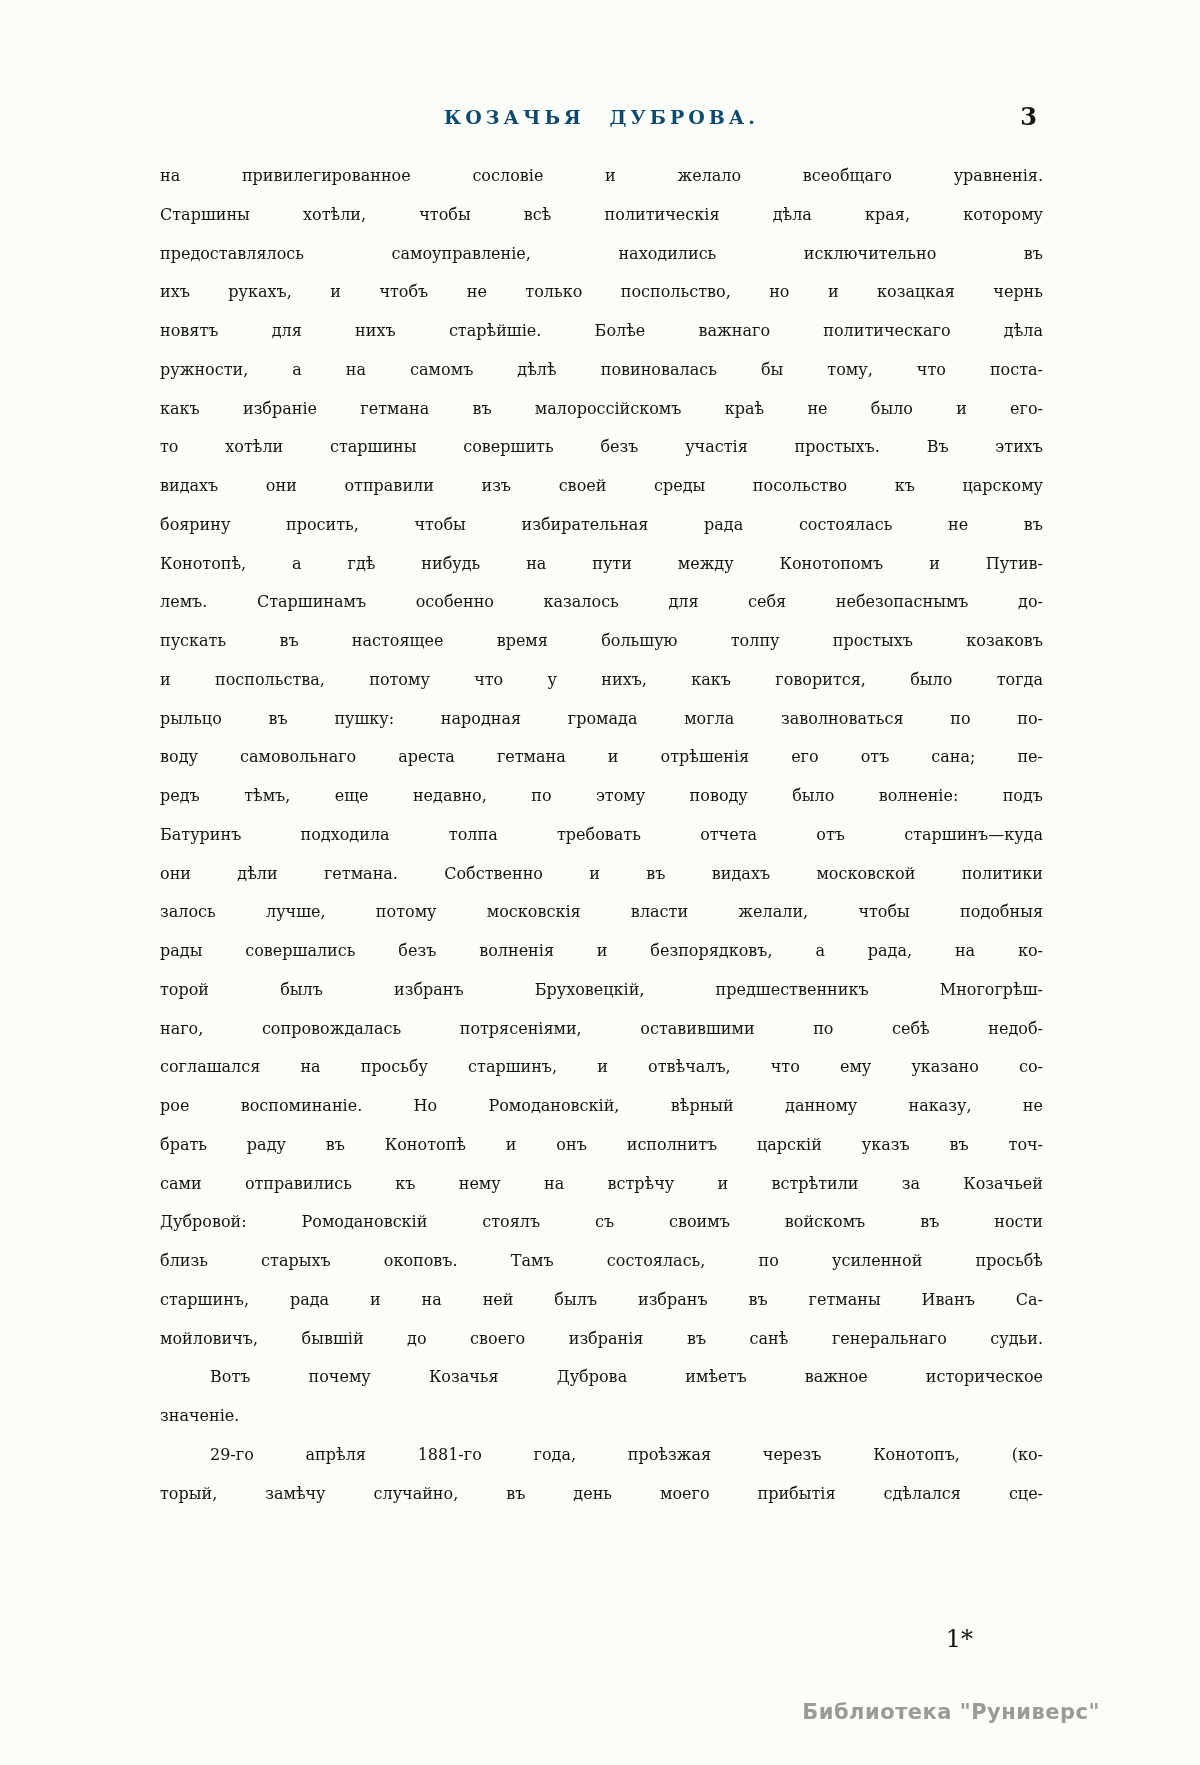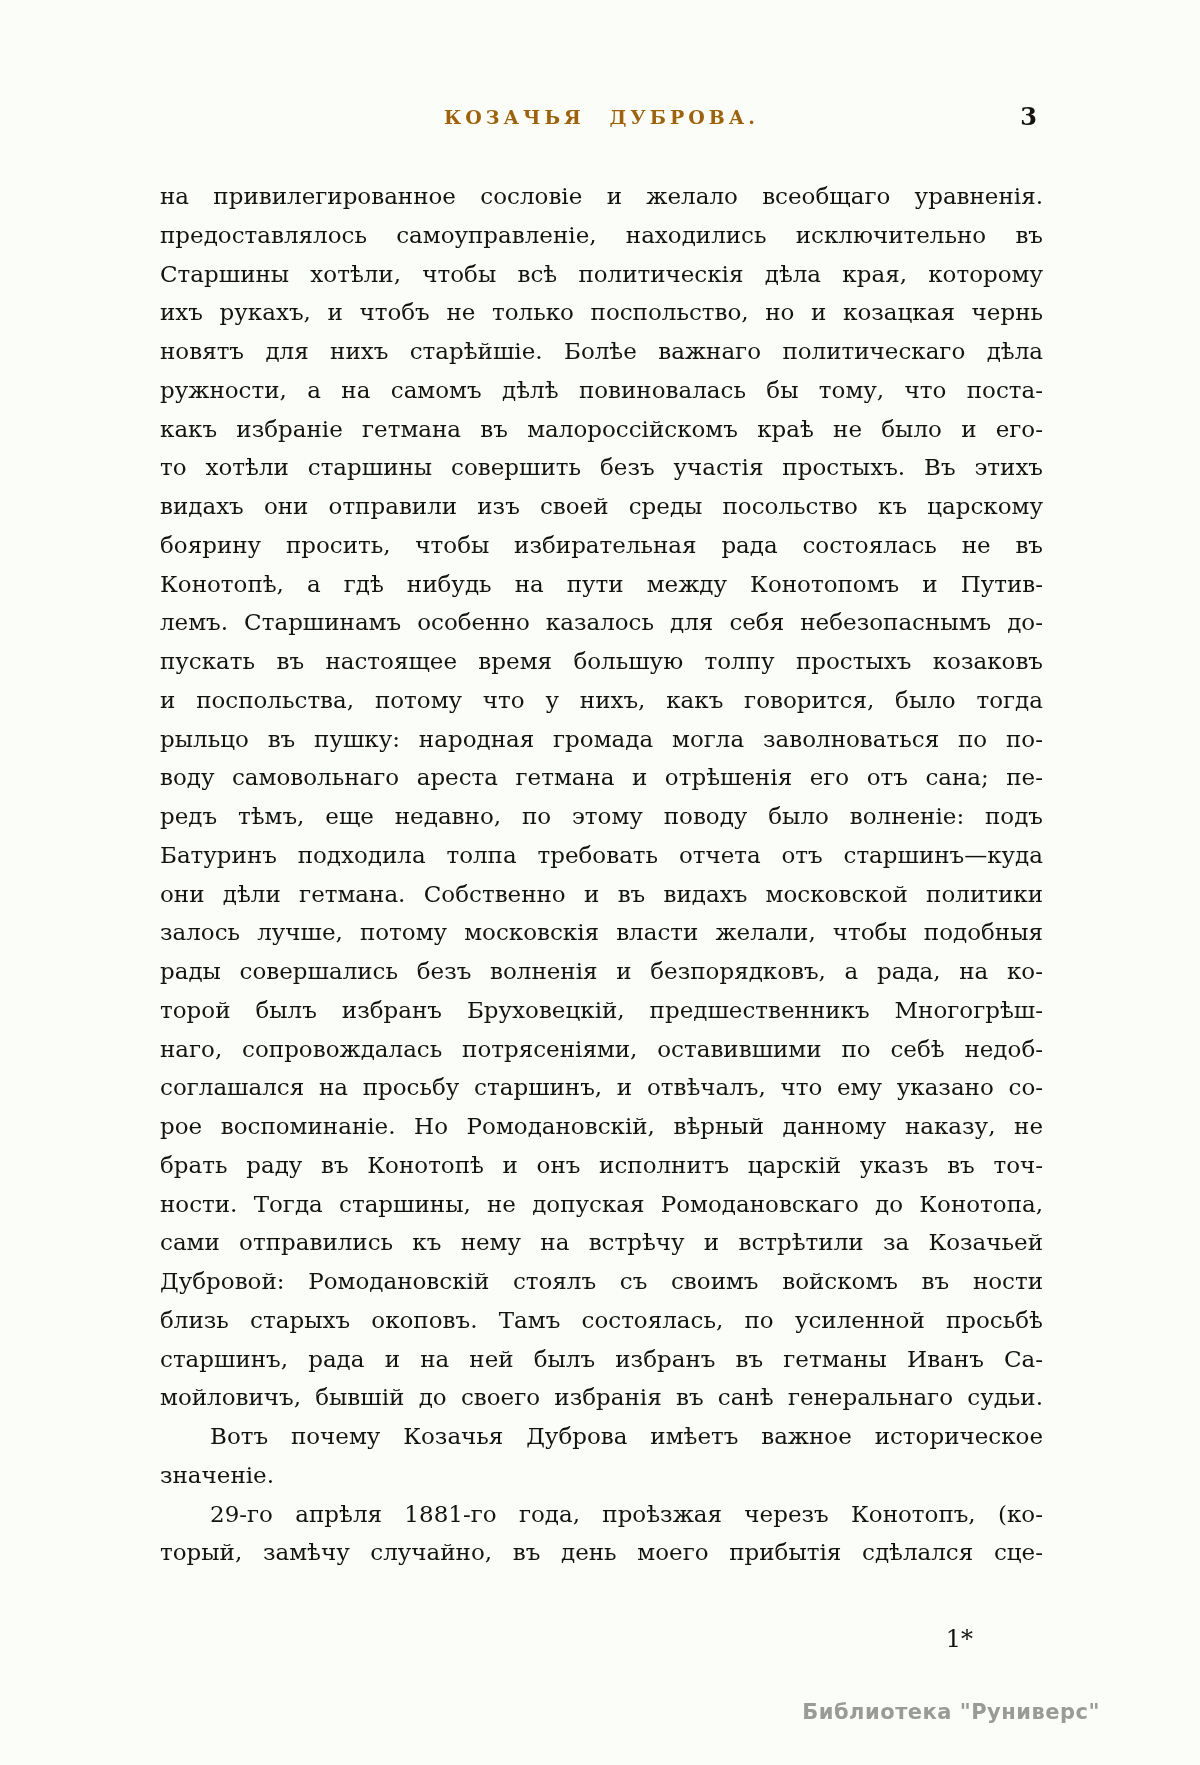--- a/index.html
+++ b/index.html
@@ -19,37 +19,36 @@
     left: 160px;
     width: 883px;
     text-align: center;
   }
   .title {
     display: inline-block;
     font-size: 19px;
     font-weight: bold;
     letter-spacing: 4px;
     word-spacing: 14px;
-    color: #a16207;
+    color: #0c4a6e;
   }
   .pagenum {
     position: absolute;
     right: 6px;
     top: -4px;
     font-size: 24px;
     font-weight: bold;
   }
   .body-text {
     position: absolute;
     top: 157px;
     left: 160px;
     width: 883px;
-    font-size: 23px;
+    font-size: 16px;
     line-height: 38.75px;
-    margin-top: 20px;
   }
   .line {
     height: 38.75px;
     text-align: justify;
     text-align-last: justify;
     -moz-text-align-last: justify;
     white-space: normal;
   }
   .line.no-justify {
     text-align: center;
@@ -82,22 +81,22 @@
 
 <div class="page">
 
   <div class="running-head">
     <span class="title">КОЗАЧЬЯ ДУБРОВА.</span>
     <span class="pagenum">3</span>
   </div>
 
   <div class="body-text">
       <div class="line">на привилегированное сословіе и желало всеобщаго уравненія.</div>
+      <div class="line">Старшины хотѣли, чтобы всѣ политическія дѣла края, которому</div>
       <div class="line">предоставлялось самоуправленіе, находились исключительно въ</div>
-      <div class="line">Старшины хотѣли, чтобы всѣ политическія дѣла края, которому</div>
       <div class="line">ихъ рукахъ, и чтобъ не только поспольство, но и козацкая чернь</div>
       <div class="line">новятъ для нихъ старѣйшіе. Болѣе важнаго политическаго дѣла</div>
       <div class="line">ружности, а на самомъ дѣлѣ повиновалась бы тому, что поста-</div>
       <div class="line">какъ избраніе гетмана въ малороссійскомъ краѣ не было и его-</div>
       <div class="line">то хотѣли старшины совершить безъ участія простыхъ. Въ этихъ</div>
       <div class="line">видахъ они отправили изъ своей среды посольство къ царскому</div>
       <div class="line">боярину просить, чтобы избирательная рада состоялась не въ</div>
       <div class="line">Конотопѣ, а гдѣ нибудь на пути между Конотопомъ и Путив-</div>
       <div class="line">лемъ. Старшинамъ особенно казалось для себя небезопаснымъ до-</div>
       <div class="line">пускать въ настоящее время большую толпу простыхъ козаковъ</div>
@@ -107,21 +106,20 @@
       <div class="line">редъ тѣмъ, еще недавно, по этому поводу было волненіе: подъ</div>
       <div class="line">Батуринъ подходила толпа требовать отчета отъ старшинъ—куда</div>
       <div class="line">они дѣли гетмана. Собственно и въ видахъ московской политики</div>
       <div class="line">залось лучше, потому московскія власти желали, чтобы подобныя</div>
       <div class="line">рады совершались безъ волненія и безпорядковъ, а рада, на ко-</div>
       <div class="line">торой былъ избранъ Бруховецкій, предшественникъ Многогрѣш-</div>
       <div class="line">наго, сопровождалась потрясеніями, оставившими по себѣ недоб-</div>
       <div class="line">соглашался на просьбу старшинъ, и отвѣчалъ, что ему указано со-</div>
       <div class="line">рое воспоминаніе. Но Ромодановскій, вѣрный данному наказу, не</div>
       <div class="line">брать раду въ Конотопѣ и онъ исполнитъ царскій указъ въ точ-</div>
-      <div class="line">ности. Тогда старшины, не допуская Ромодановскаго до Конотопа,</div>
       <div class="line">сами отправились къ нему на встрѣчу и встрѣтили за Козачьей</div>
       <div class="line">Дубровой: Ромодановскій стоялъ съ своимъ войскомъ въ ности</div>
       <div class="line">близь старыхъ окоповъ. Тамъ состоялась, по усиленной просьбѣ</div>
       <div class="line">старшинъ, рада и на ней былъ избранъ въ гетманы Иванъ Са-</div>
       <div class="line">мойловичъ, бывшій до своего избранія въ санѣ генеральнаго судьи.</div>
       <div class="line indent">Вотъ почему Козачья Дуброва имѣетъ важное историческое</div>
       <div class="line no-justify">значеніе.</div>
       <div class="line indent">29-го апрѣля 1881-го года, проѣзжая черезъ Конотопъ, (ко-</div>
       <div class="line">торый, замѣчу случайно, въ день моего прибытія сдѣлался сце-</div>
     </div>

